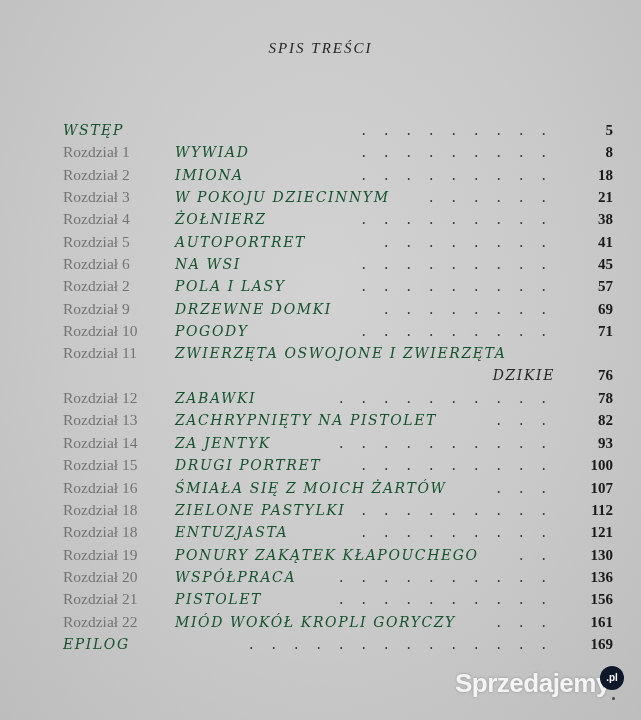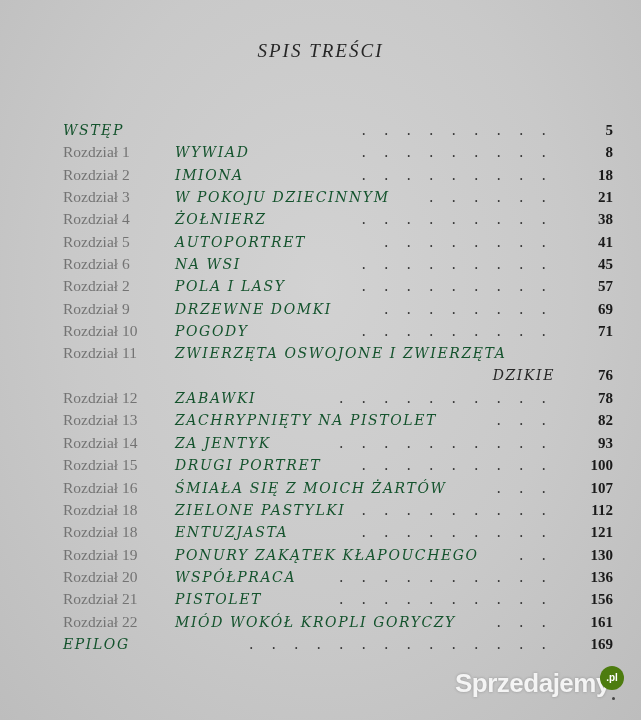--- a/index.html
+++ b/index.html
@@ -5,21 +5,21 @@
     html, body { margin: 0; padding: 0; }
     body {
       width: 641px; height: 720px; overflow: hidden; position: relative;
       background: radial-gradient(ellipse at 50% 40%, #d2d2d2 0%, #c9c9c9 55%, #bdbdbd 100%);
       font-family: "DejaVu Serif", "Liberation Serif", serif;
       color: #1e1e1e;
     }
     .page-title {
       position: absolute; top: 40px; left: 0; width: 641px; text-align: center;
       font-family: "Liberation Serif", serif; font-style: italic;
-      font-size: 19px; letter-spacing: 2px; color: #262626;
+      font-size: 15px; letter-spacing: 2px; color: #262626;
     }
     .toc { position: absolute; top: 119px; left: 63px; width: 550px; }
     .row {
       position: relative; height: 22.35px; line-height: 22px; white-space: nowrap;
       font-size: 15px;
     }
     .row.tall { height: 44.7px; }
     .prefix {
       display: inline-block; width: 112px;
       font-family: "Liberation Serif", serif; font-size: 15.5px; color: #737373;
@@ -44,21 +44,21 @@
     }
     .row.tall .page { top: 22px; }
     .watermark {
       position: absolute; left: 455px; top: 668px;
       font-family: "Liberation Sans", sans-serif; font-weight: bold; font-size: 26px;
       color: #f4f4f4; letter-spacing: -0.5px;
       text-shadow: 0 0 3px rgba(0,0,0,0.25);
     }
     .wm-badge {
       position: absolute; left: 600px; top: 666px; width: 24px; height: 24px;
-      border-radius: 50%; background: #4d7c0f; color: #fff;
+      border-radius: 50%; background: #0f172a; color: #fff;
       font-family: "Liberation Sans", sans-serif; font-weight: bold; font-size: 10px;
       line-height: 24px; text-align: center;
     }
     .speck { position: absolute; width: 3px; height: 3px; border-radius: 50%; background: #444; }
   </style>
 </head>
 <body>
 
 <div class="page-title">SPIS TREŚCI</div>
 

